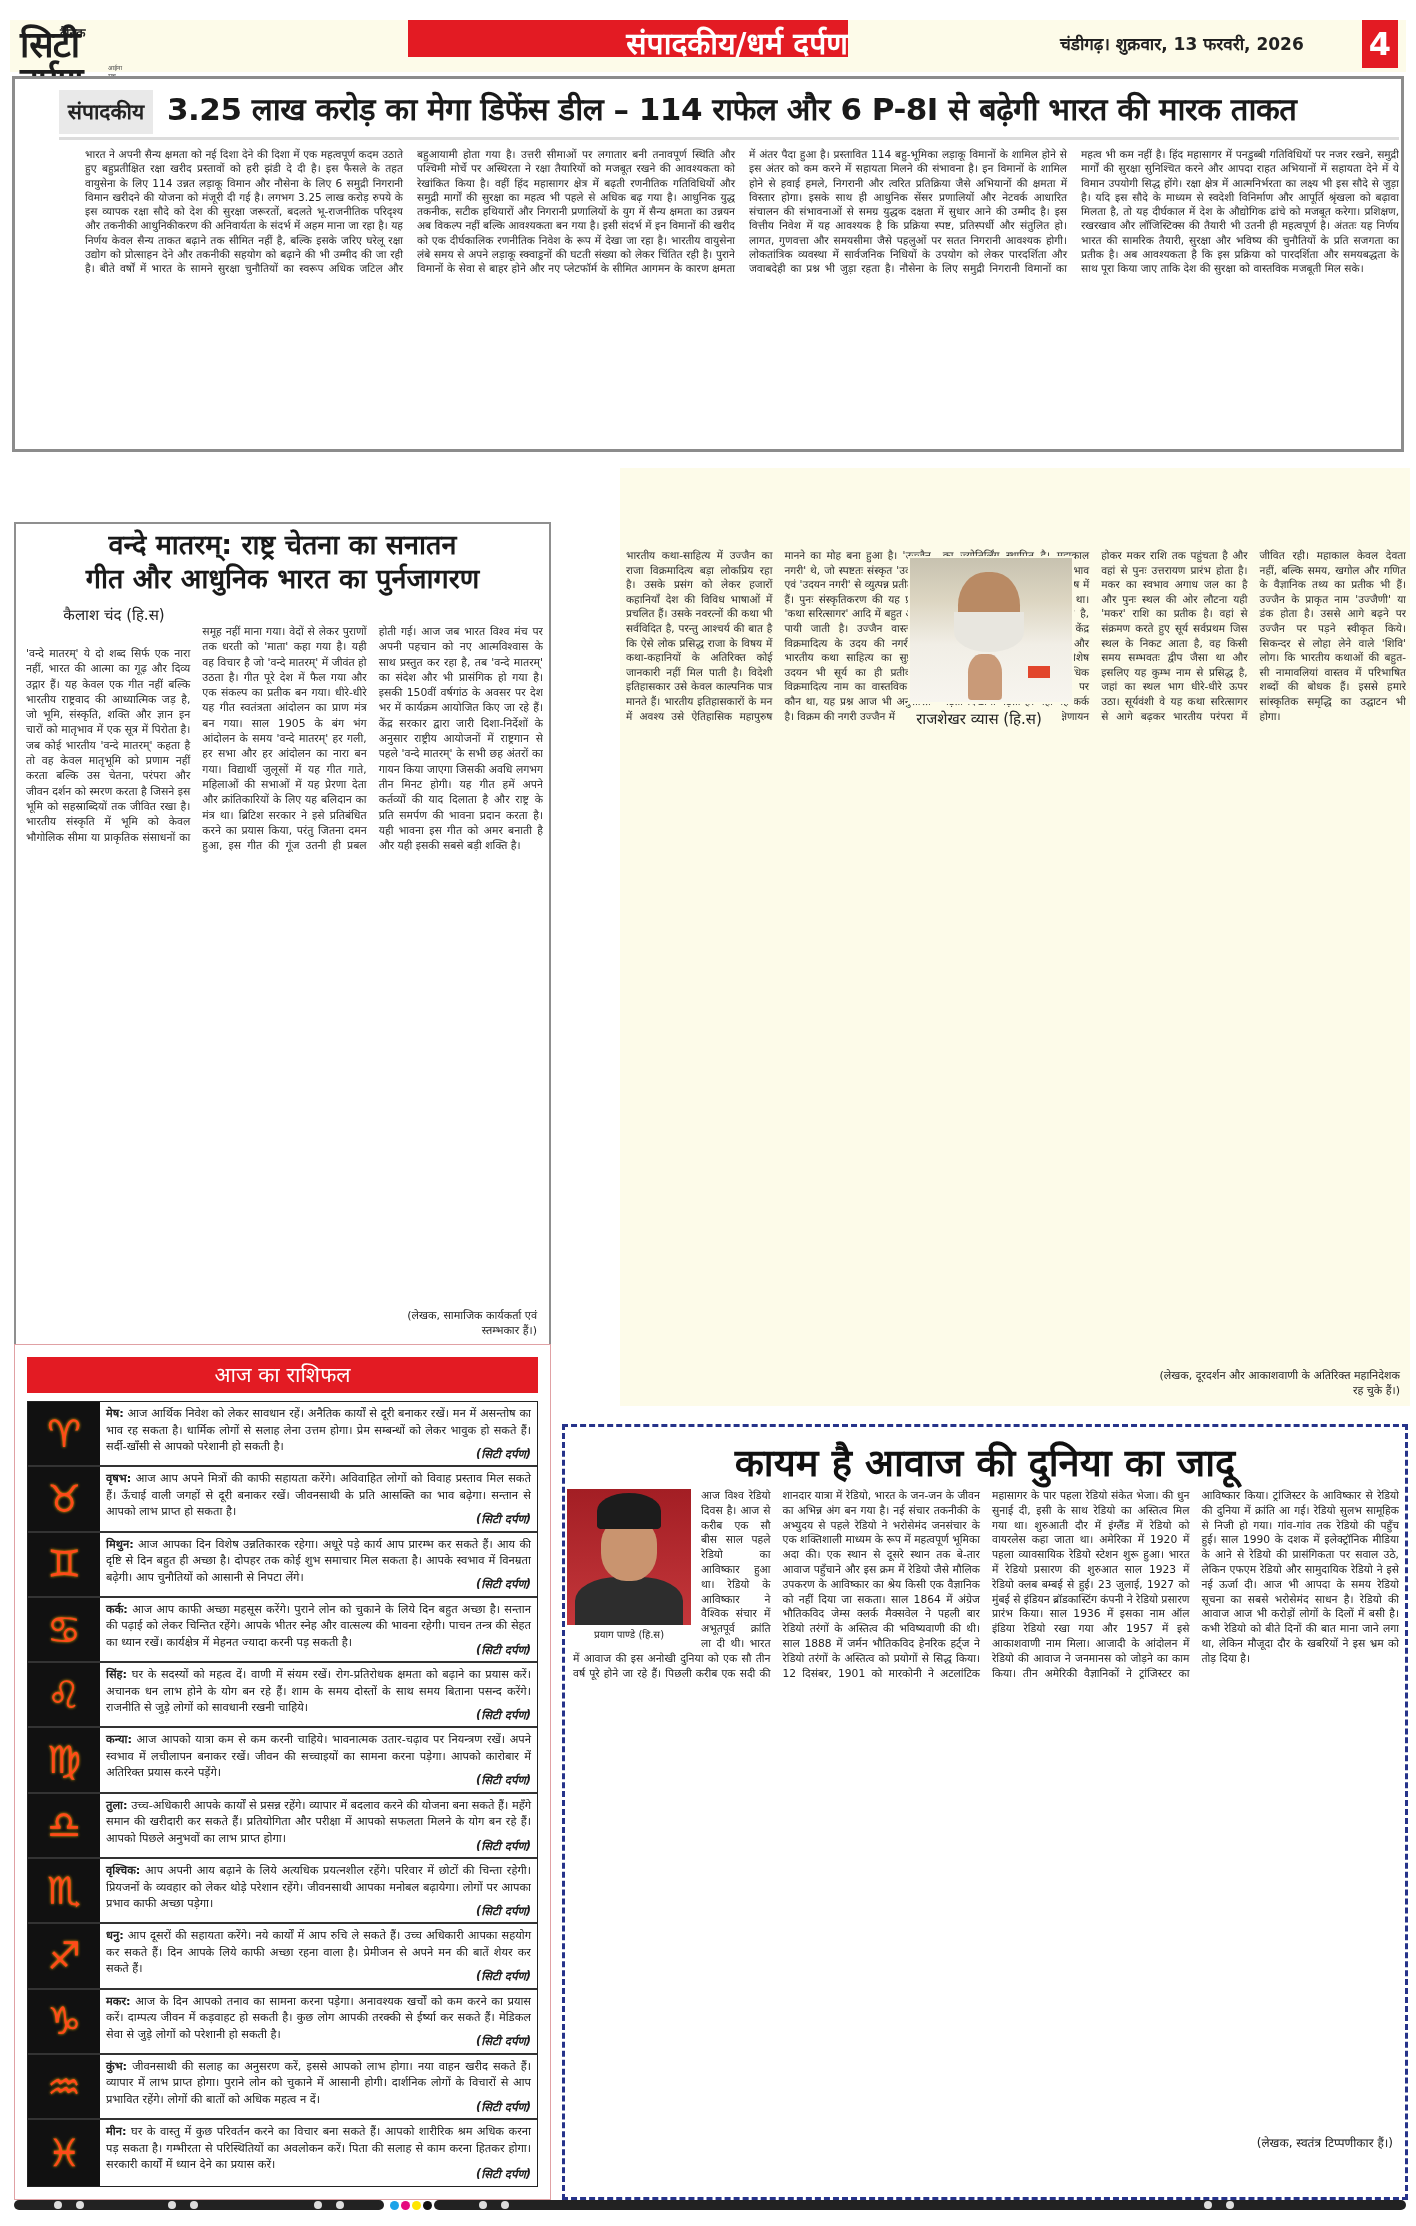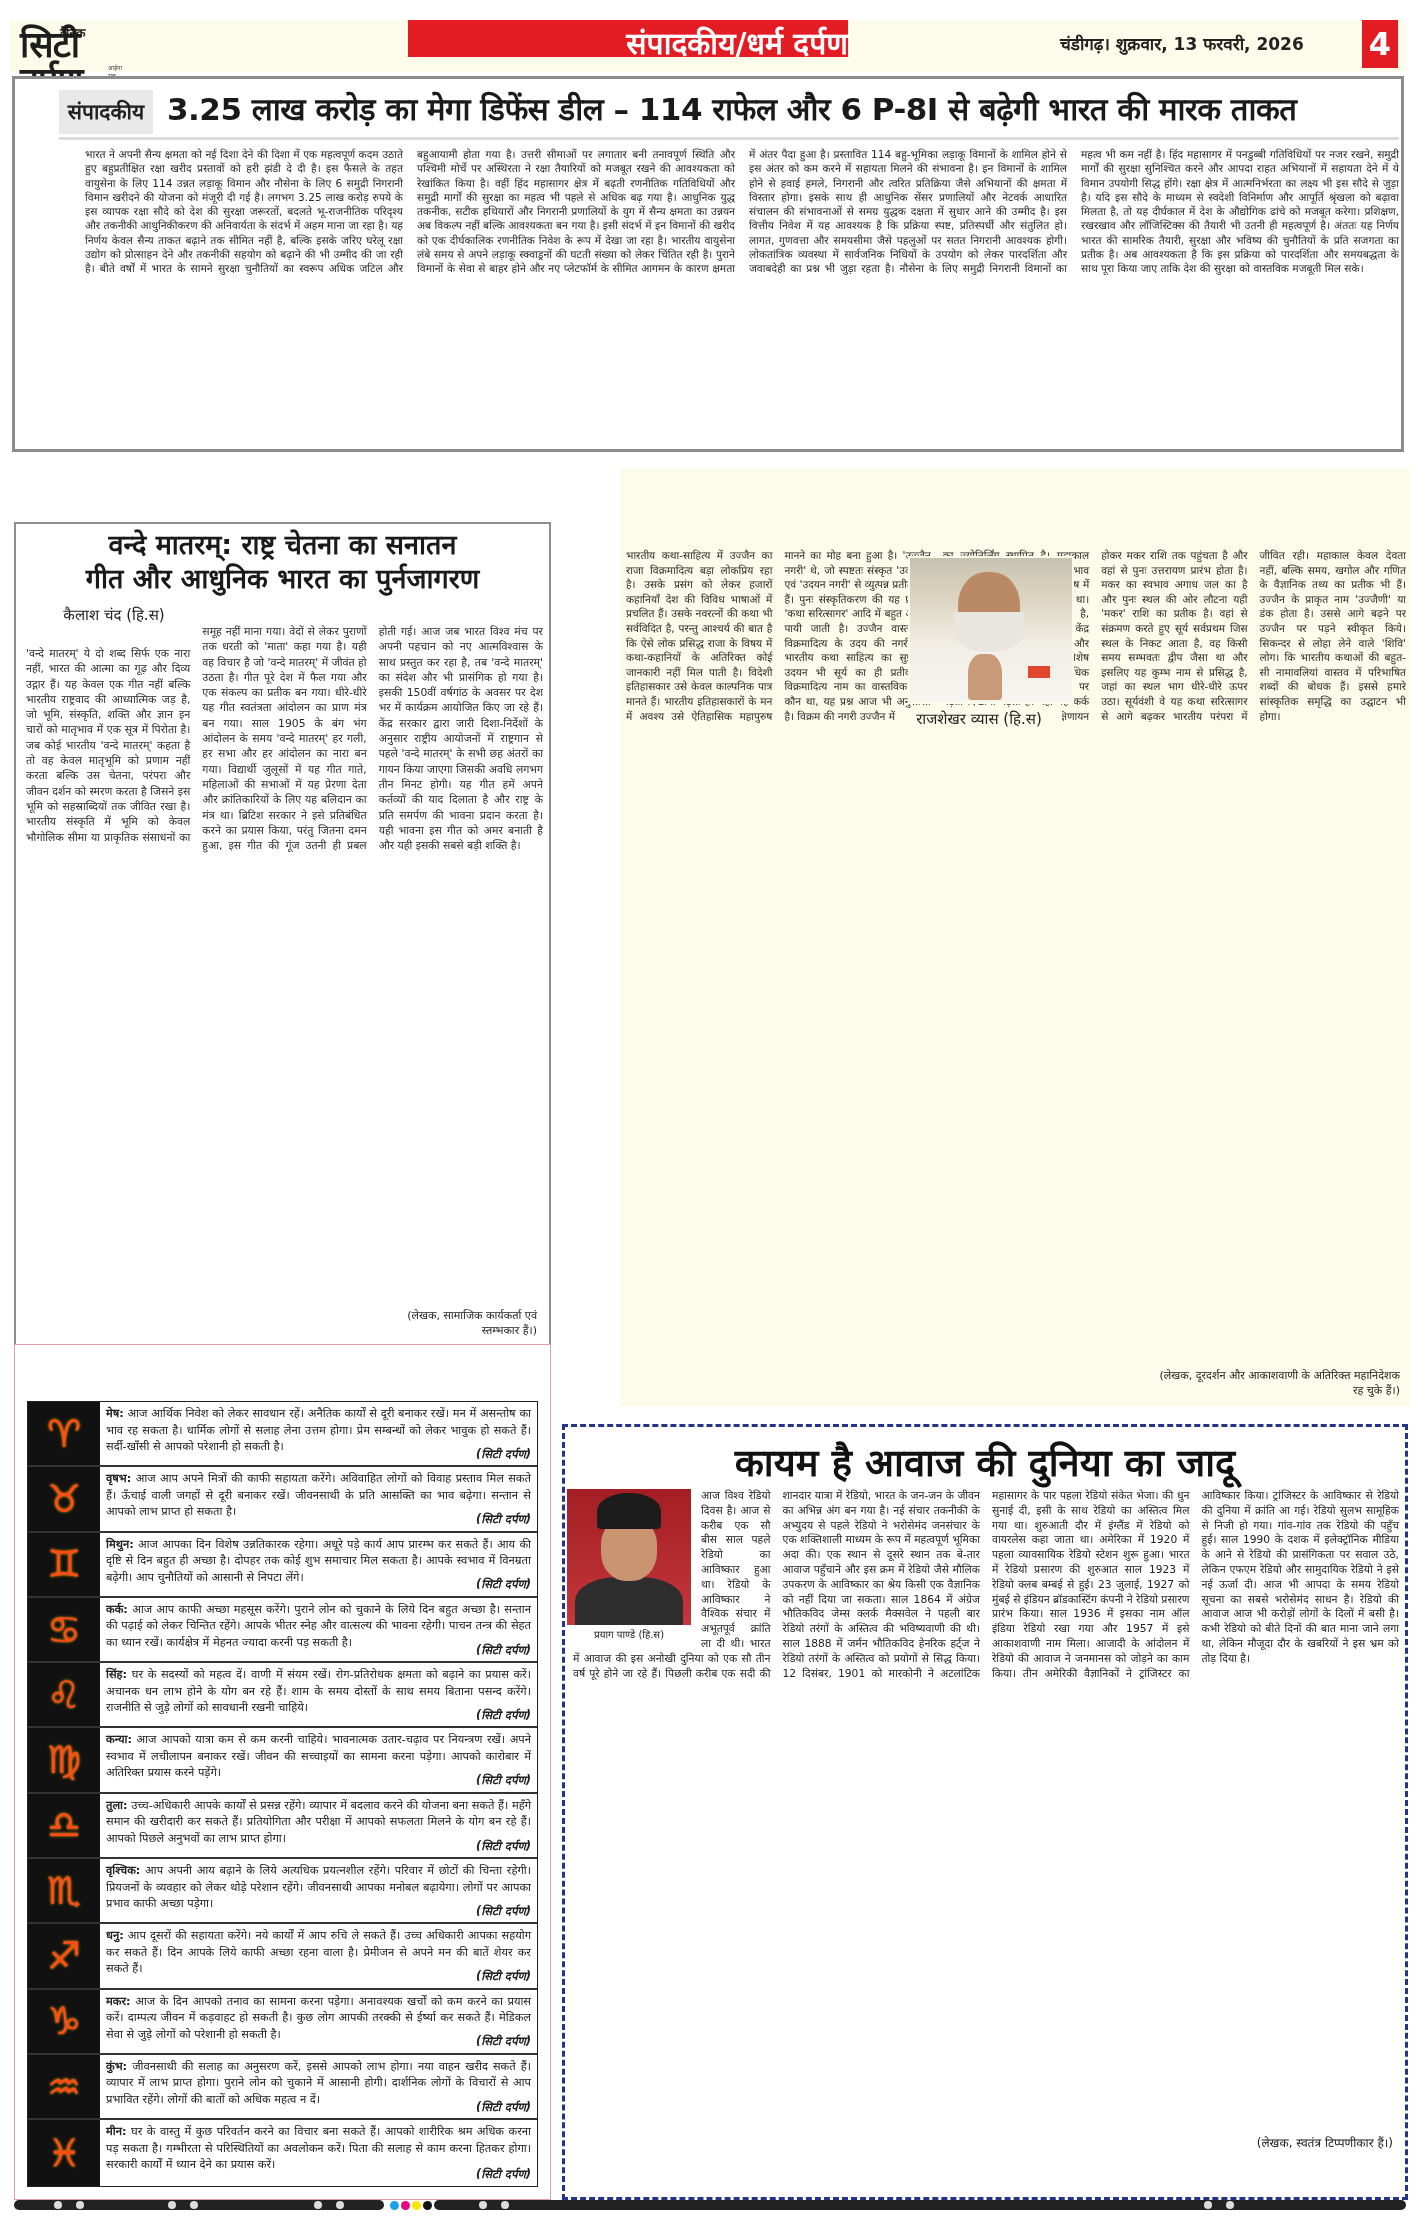--- a/index.html
+++ b/index.html
@@ -111,20 +111,21 @@
     <div class="photo-head"></div>
     <div class="photo-beard"></div>
     <div class="photo-hands"></div>
     <div class="photo-pocket"></div>
   </div>
   <div class="mahakal-caption">राजशेखर व्यास (हि.स)</div>
   <div class="mahakal-note">(लेखक, दूरदर्शन और आकाशवाणी के अतिरिक्त महानिदेशक रह चुके हैं।)</div>
 </section>
 
 <section class="rashi">
+  <div class="rashi-head">आज का राशिफल</div>
   <div class="rashi-list" id="rashi-list">
       <div class="rashi-row">
         <div class="rashi-img">♈</div>
         <div class="rashi-text"><span class="rashi-name">मेष:</span> <span>आज आर्थिक निवेश को लेकर सावधान रहें। अनैतिक कार्यों से दूरी बनाकर रखें। मन में असन्तोष का भाव रह सकता है। धार्मिक लोगों से सलाह लेना उत्तम होगा। प्रेम सम्बन्धों को लेकर भावुक हो सकते हैं। सर्दी-खाँसी से आपको परेशानी हो सकती है।</span><span class="rashi-src">(सिटी दर्पण)</span></div>
       </div>
       <div class="rashi-row">
         <div class="rashi-img">♉</div>
         <div class="rashi-text"><span class="rashi-name">वृषभ:</span> <span>आज आप अपने मित्रों की काफी सहायता करेंगे। अविवाहित लोगों को विवाह प्रस्ताव मिल सकते हैं। ऊँचाई वाली जगहों से दूरी बनाकर रखें। जीवनसाथी के प्रति आसक्ति का भाव बढ़ेगा। सन्तान से आपको लाभ प्राप्त हो सकता है।</span><span class="rashi-src">(सिटी दर्पण)</span></div>
       </div>
       <div class="rashi-row">

